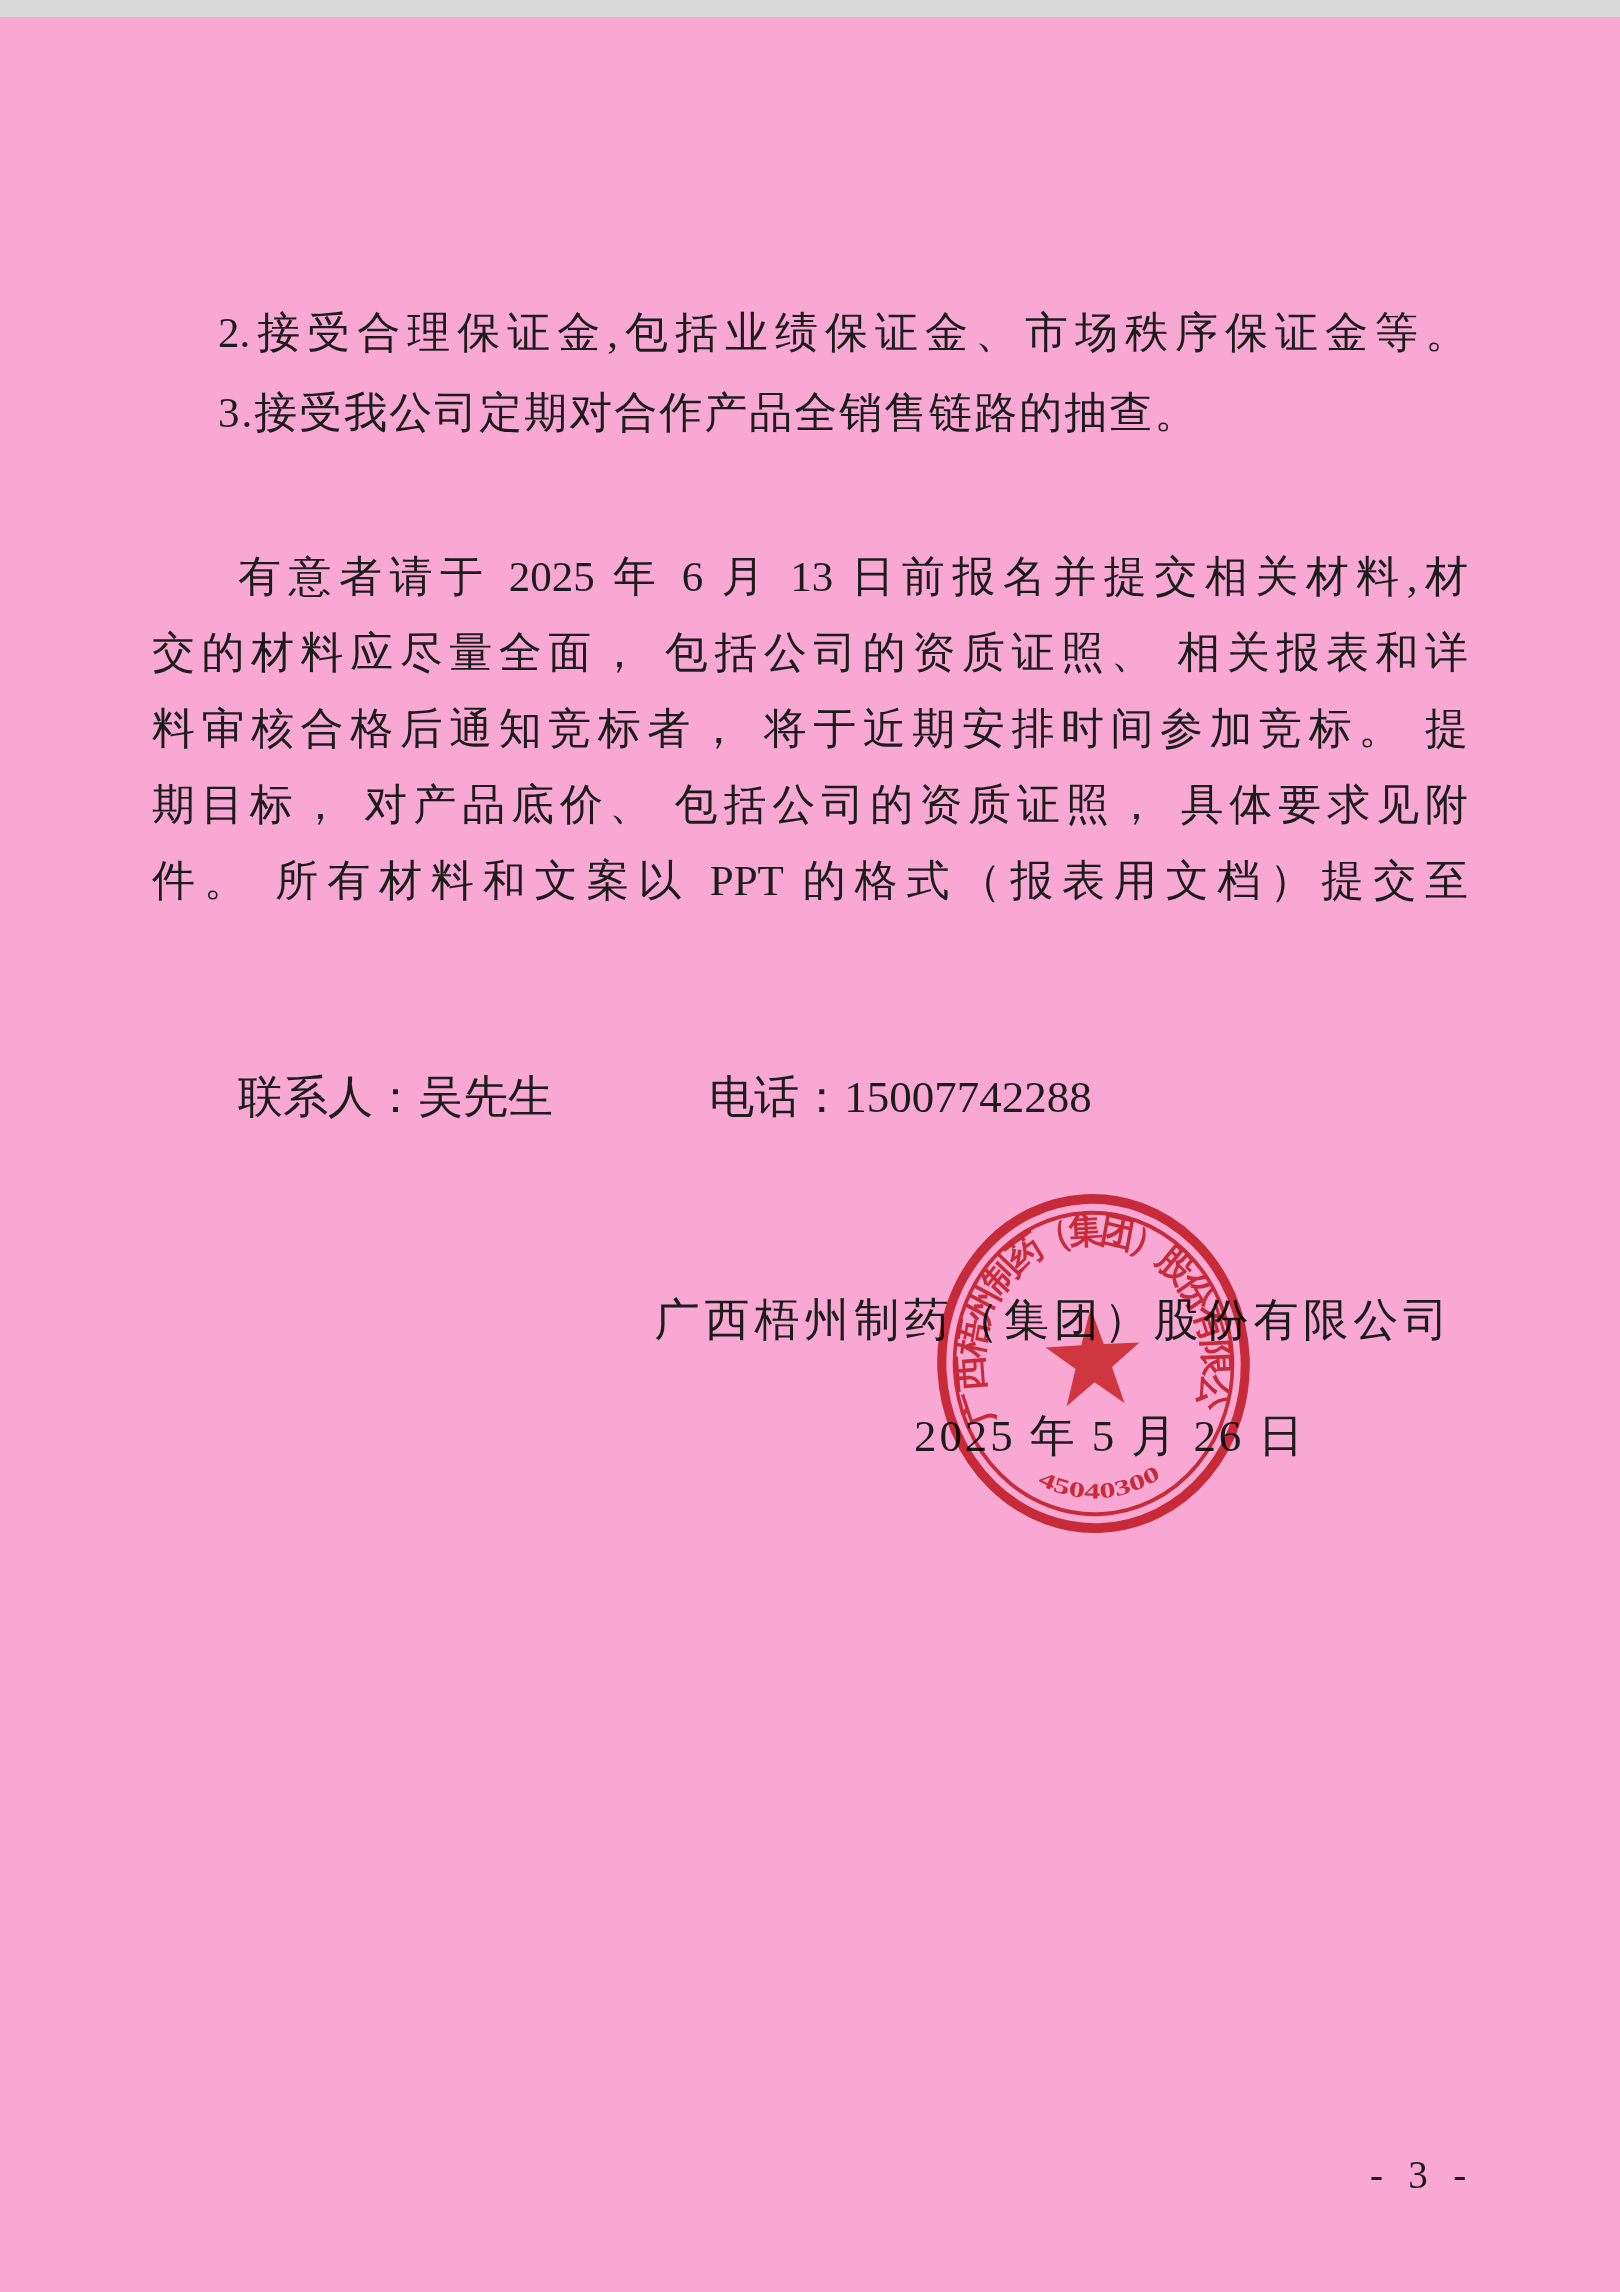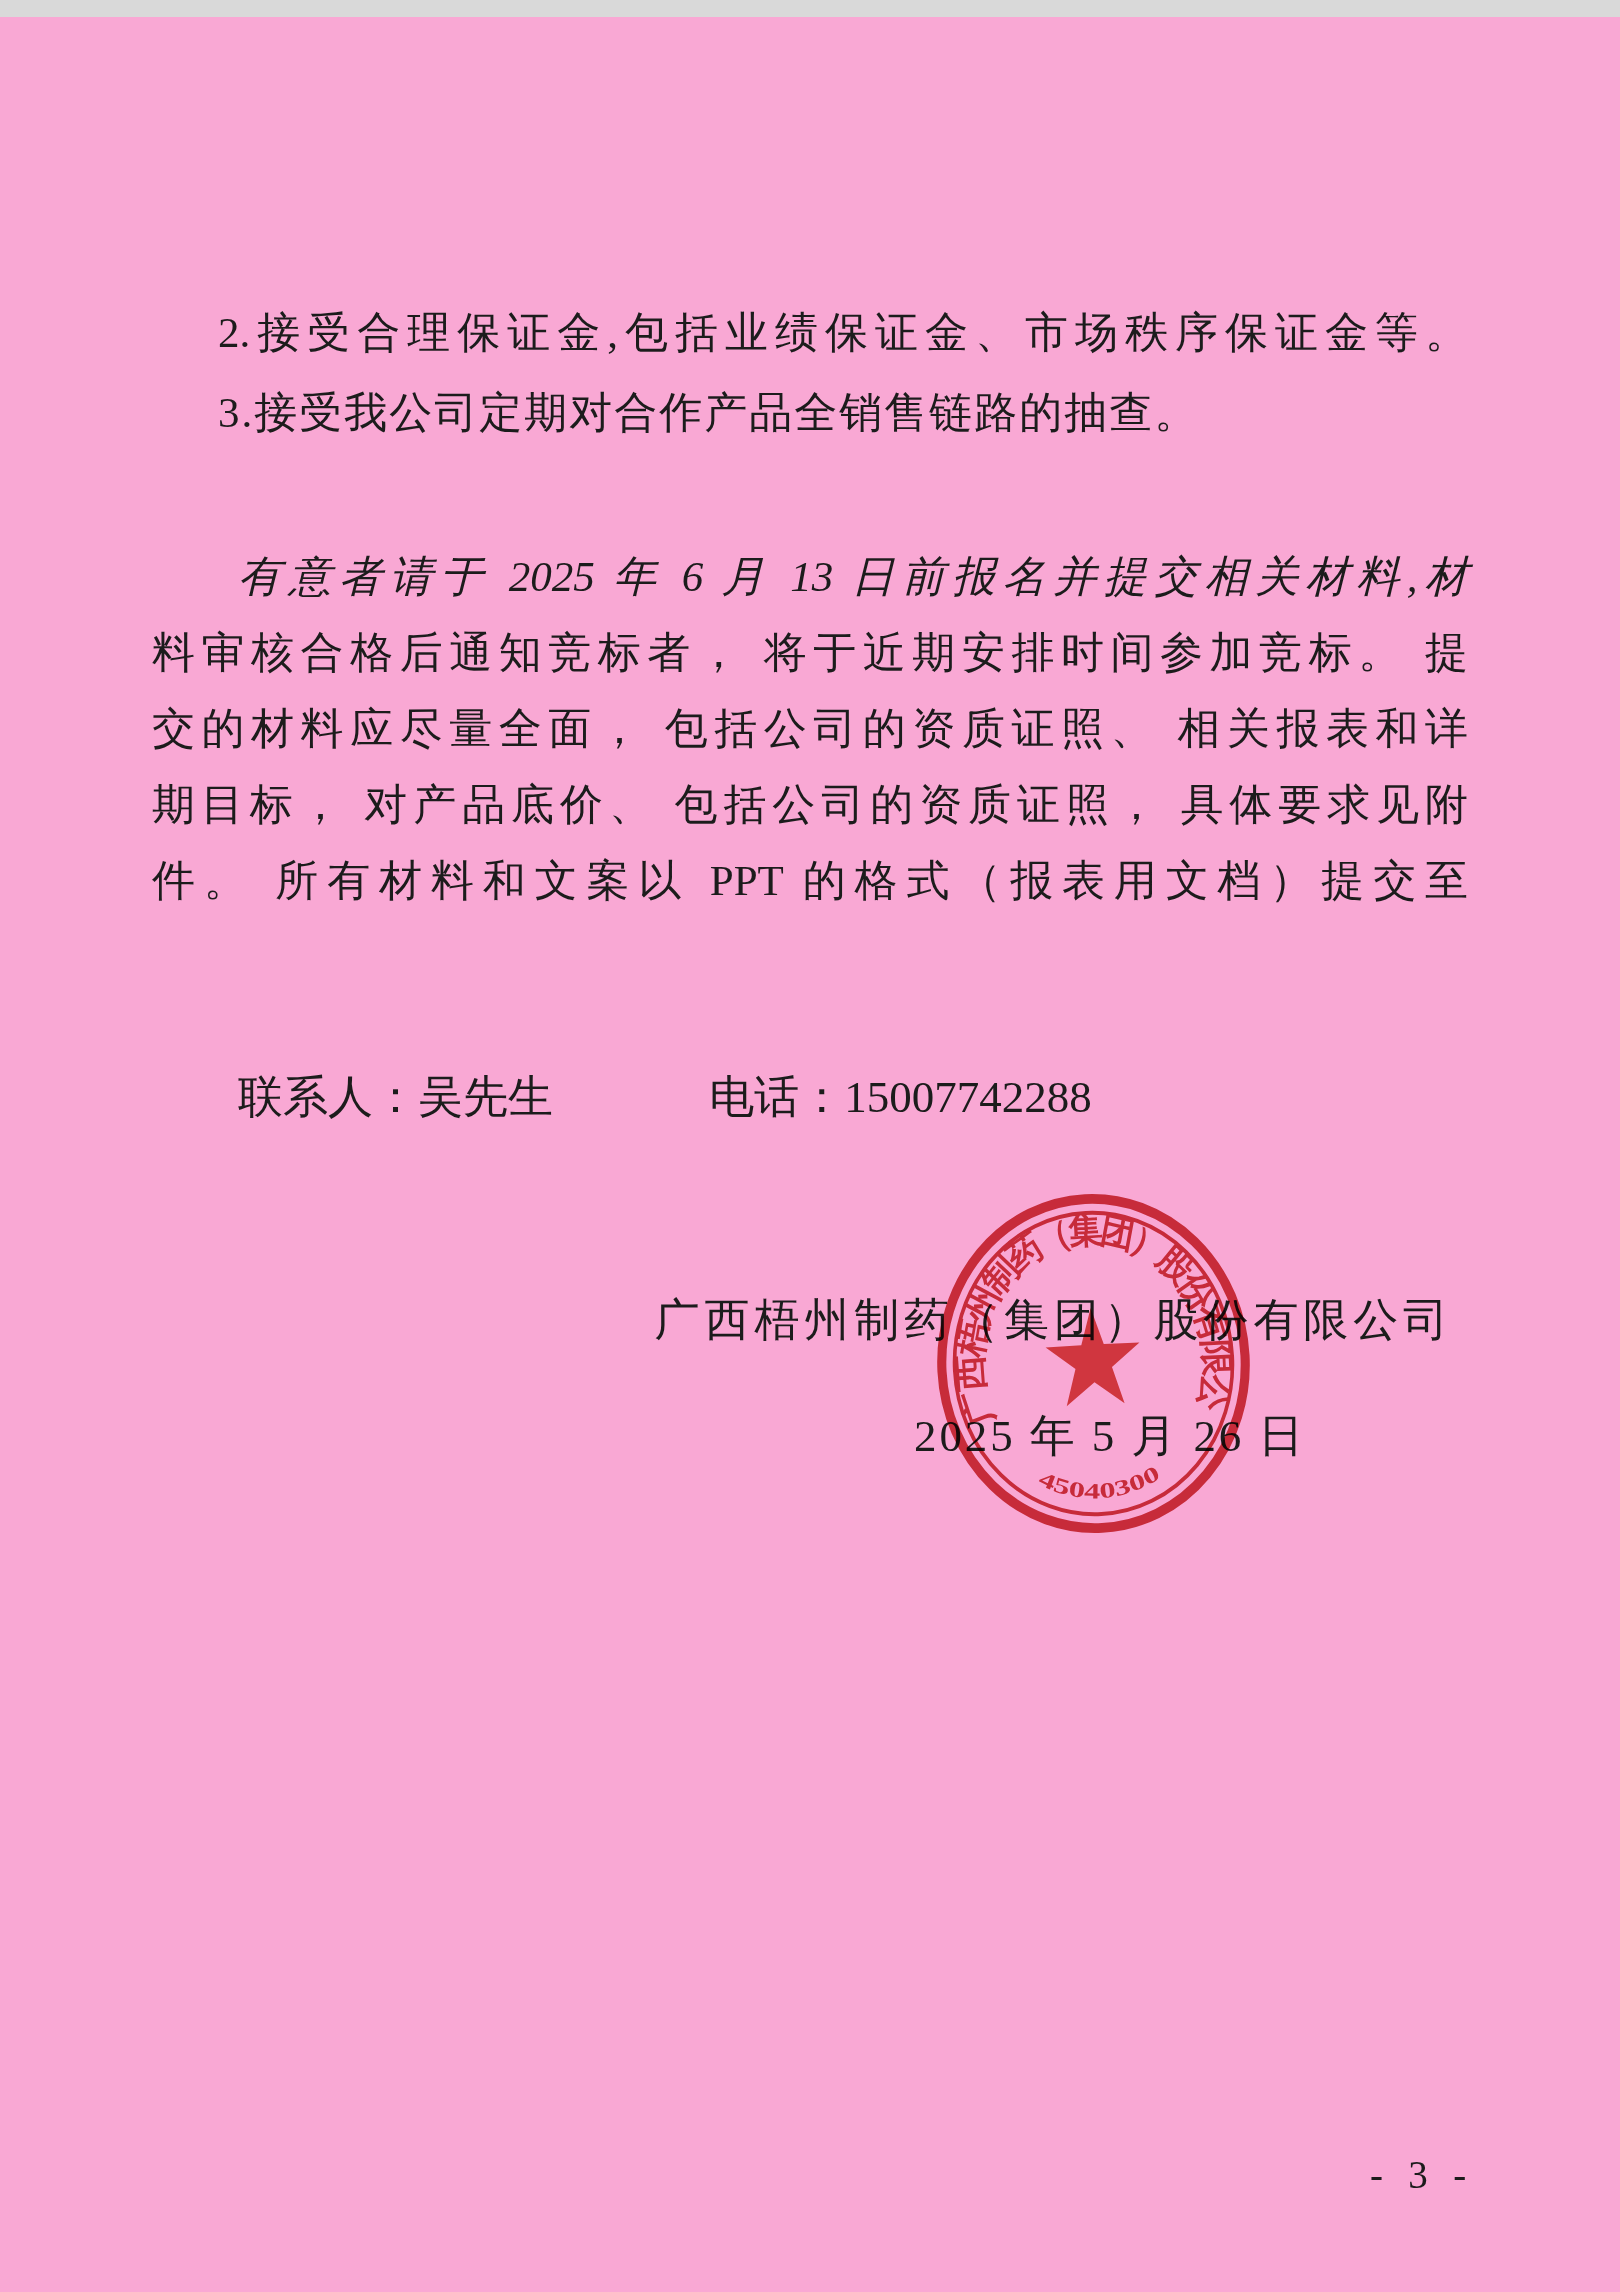--- a/index.html
+++ b/index.html
@@ -12,21 +12,21 @@
     color:#1c1c1c;
     font-family:"Liberation Serif","DejaVu Serif",serif;
     overflow:hidden;
   }
   .abs { position:absolute; }
   .textcol { left:152px; width:1316px; font-size:43px; }
   .line { line-height:80px; letter-spacing:2px; }
   .pline { line-height:76px; letter-spacing:2px; }
   .just { text-align:justify; text-align-last:justify; letter-spacing:normal; }
   .list-indent { margin-left:66px; }
-  .first-indent { text-indent:86px;font-style:italic; }
+  .first-indent { text-indent:86px; }
   .contact-line { top:1051px; font-size:45px; line-height:59px; }
   .contact-line .person { margin-left:86px; }
   .contact-line .phone { margin-left:145px; }
   .company-line {
     top:1274px; right:167px;
     font-size:45px; letter-spacing:4.9px; line-height:59px;
   }
   .date-line {
     top:1392px; left:914px;
     font-size:45px; letter-spacing:2.9px; line-height:55px;text-align:right;
@@ -51,22 +51,22 @@
 
 <div class="page">
 
   <div class="abs textcol" style="top:276px;">
     <div class="line list-indent just">2.接受合理保证金,包括业绩保证金、市场秩序保证金等。</div>
     <div class="line list-indent">3.接受我公司定期对合作产品全销售链路的抽查。</div>
   </div>
 
   <div class="abs textcol" style="top:522px;">
     <div class="pline just first-indent">有意者请于 2025 年 6 月 13 日前报名并提交相关材料,材</div>
+    <div class="pline just">交的材料应尽量全面， 包括公司的资质证照、 相关报表和详</div>
     <div class="pline just">料审核合格后通知竞标者， 将于近期安排时间参加竞标。 提</div>
-    <div class="pline just">交的材料应尽量全面， 包括公司的资质证照、 相关报表和详</div>
     <div class="pline just">期目标， 对产品底价、 包括公司的资质证照， 具体要求见附</div>
     <div class="pline just">件。 所有材料和文案以 PPT 的格式（报表用文档）提交至</div>
   </div>
 
   <div class="abs textcol contact-line">
     <span class="person">联系人：吴先生</span>
     <span class="phone">电话：15007742288</span>
   </div>
 
   <div class="abs company-line">广西梧州制药（集团）股份有限公司</div>

